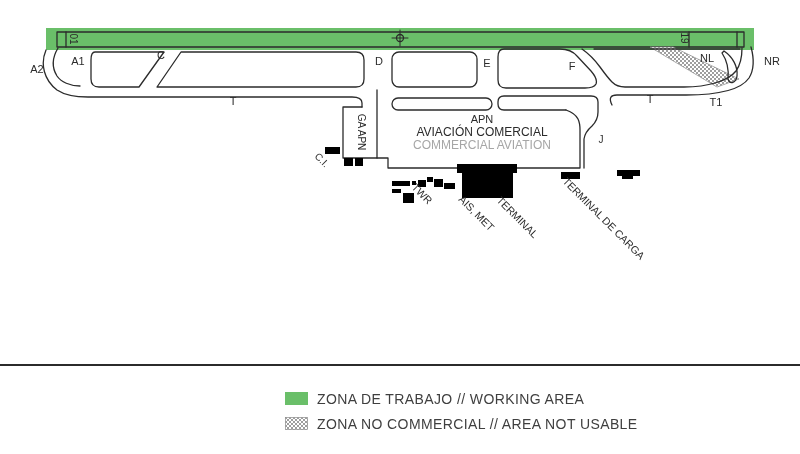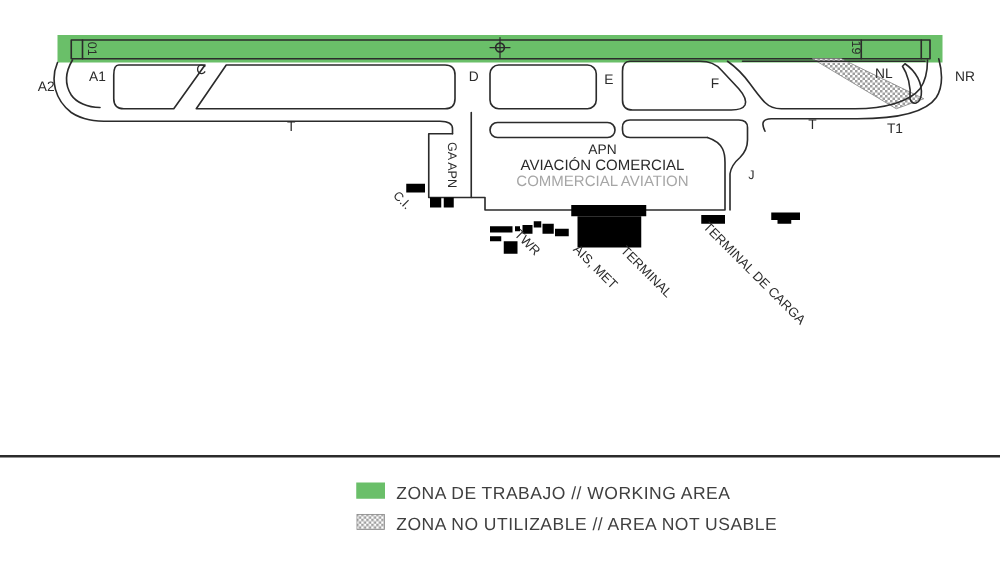--- a/index.html
+++ b/index.html
@@ -8,21 +8,21 @@
     font-family:"Liberation Sans", sans-serif;
   }
   svg text{
     font-family:"Liberation Sans", sans-serif;
     fill:var(--ink,#2b2b2b);
   }
   .outline{fill:none;stroke:var(--ink,#2b2b2b);stroke-width:1.3;stroke-linecap:round;stroke-linejoin:round;}
   .bld{fill:var(--building-black,#000);stroke:none;}
   .rule{position:absolute;left:0;top:364px;width:800px;height:2px;background:var(--ink,#222);}
   .legend{position:absolute;left:285px;top:386px;}
-  .legend-row{display:flex;align-items:flex-start;height:25px;}
+  .legend-row{display:flex;align-items:center;height:25px;}
   .legend-row .swatch{width:23px;height:13px;margin-right:9px;flex:0 0 auto;}
   .swatch-green{background:var(--working-area-green,#6abf69);}
   .legend-label{
     font-size:14px;color:var(--legend-ink,#3f3f3f);letter-spacing:.4px;white-space:nowrap;
   }
 </style>
 </head>
 <body>
 
 <div class="page">
@@ -136,17 +136,17 @@
   
   <div class="legend">
     <div class="legend-row">
       <span class="swatch swatch-green"></span>
       <span class="legend-label">ZONA DE TRABAJO // WORKING AREA</span>
     </div>
     <div class="legend-row">
       <svg class="swatch" width="23" height="13">
         <rect x="0.5" y="0.5" width="22" height="12" fill="url(#hatch)" stroke="#8a8a8a" stroke-width="0.7"></rect>
       </svg>
-      <span class="legend-label">ZONA NO UTILIZABLE // AREA NOT USABLE</span>
+      <span class="legend-label">ZONA NO COMMERCIAL // AREA NOT USABLE</span>
     </div>
   </div>
 
 </div>
 
 </body></html>

